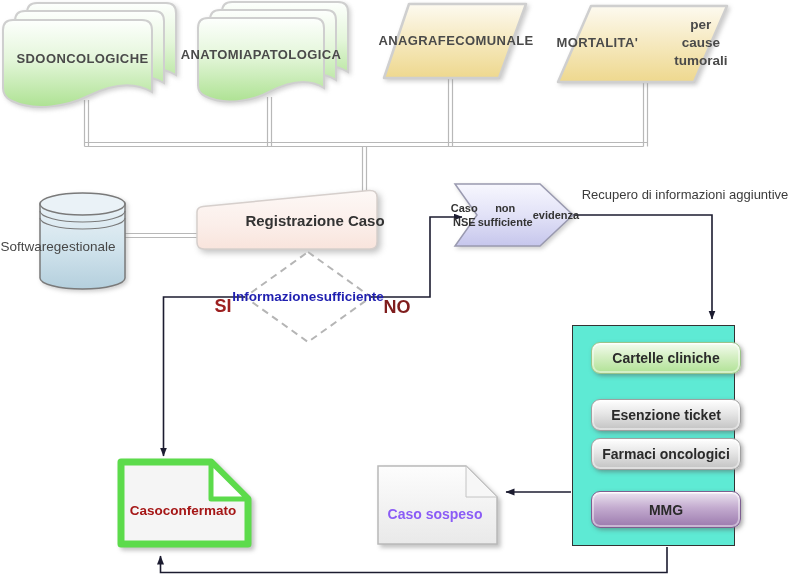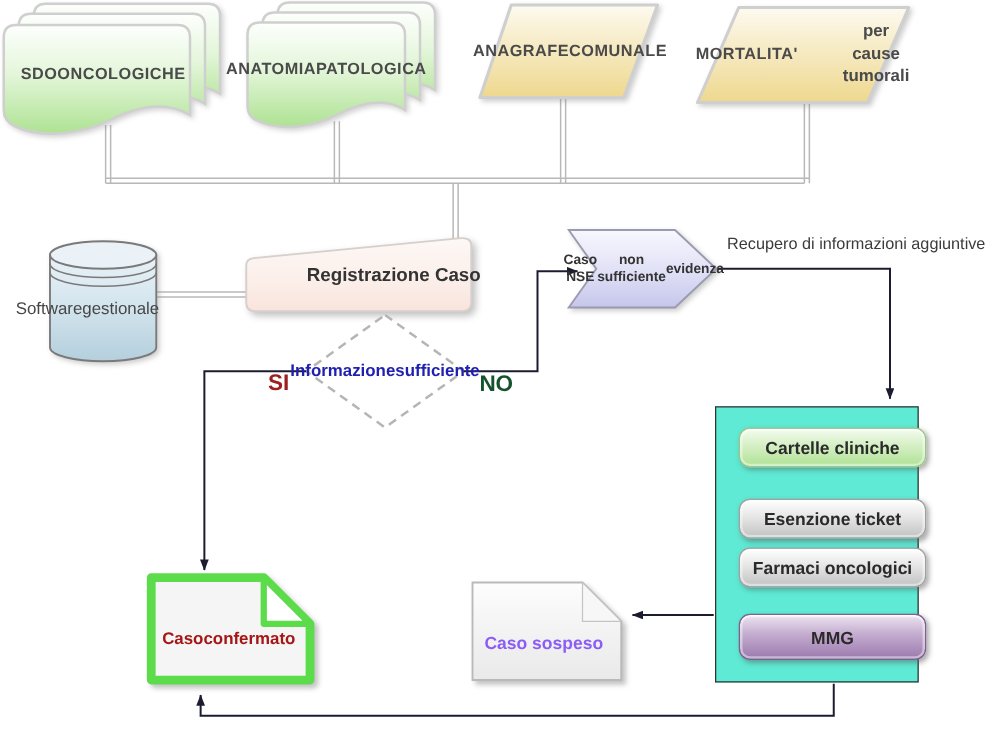--- a/index.html
+++ b/index.html
@@ -11,21 +11,21 @@
   .lbl {
     position:absolute; display:flex; flex-direction:row;
     align-items:center; justify-content:center; text-align:center;
     line-height:1.35; pointer-events:none;
   }
   .src-label { font-weight:bold; font-size:13px; color:#4a4a4a; letter-spacing:.4px; }
   .db-label  { font-size:13.5px; color:#474747; }
   .reg-label { font-weight:bold; font-size:15px; color:#333333; }
   .dec-label { font-weight:bold; font-size:13.5px; color:#1f1fb0; line-height:1.25; }
   .yes-label { font-weight:bold; font-size:18px; color:#9c2020; }
-  .no-label  { font-weight:bold; font-size:18px; color:#14532d; }
+  .no-label  { font-weight:bold; font-size:18px; color:#7f1d1d; }
   .nse-label { font-weight:bold; font-size:11px; color:#333333; line-height:1.3; }
   .note-label{ font-size:13px; color:#3b3b3b; white-space:nowrap; }
   .conf-label{ font-weight:bold; font-size:13.5px; color:#a51616; line-height:1.3; }
   .susp-label{ font-weight:bold; font-size:14px; color:#8b5cf6; }
 
   .info-box {
     position:absolute; left:572px; top:325px; width:163px; height:221px;
     box-sizing:border-box; border:1.5px solid #333333; background:#5eead4;text-decoration:underline;
   }
   .fbtn {
@@ -171,21 +171,21 @@
   <div class="lbl src-label" style="left:396px; top:14px; width:120px; height:54px;">
     <span>ANAGRAFE</span>
     <span>COMUNALE</span>
   </div>
 
   <div class="lbl src-label" style="left:566px; top:16px; width:152px; height:54px;gap:36px;">
     <span>MORTALITA'</span>
     <span style="font-size:13.5px; letter-spacing:0;">per cause tumorali</span>
   </div>
 
-  <div class="lbl db-label" style="left:36px; top:221px; width:68px; height:52px;">
+  <div class="lbl db-label" style="left:24px; top:221px; width:68px; height:52px;">
     <span>Software</span>
     <span>gestionale</span>
   </div>
 
   <div class="lbl reg-label" style="left:197px; top:195px; width:180px; height:52px;margin-left:28px;">
     <span>Registrazione Caso</span>
   </div>
 
   <div class="lbl dec-label" style="left:250px; top:276px; width:116px; height:42px;">
     <span>Informazione</span>

